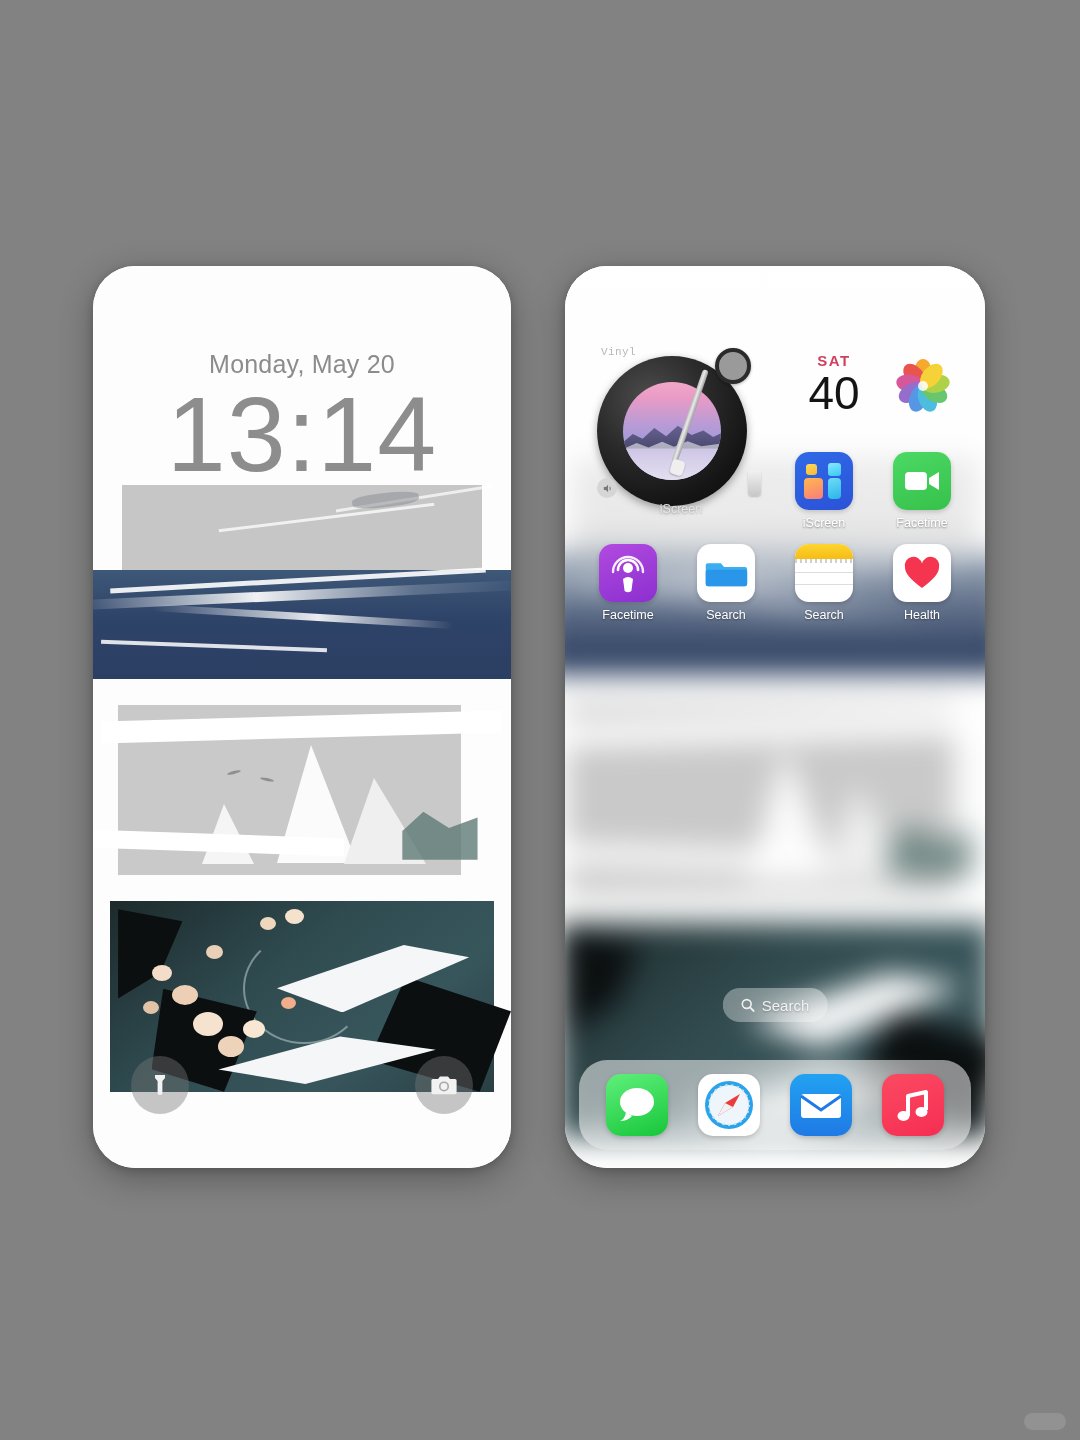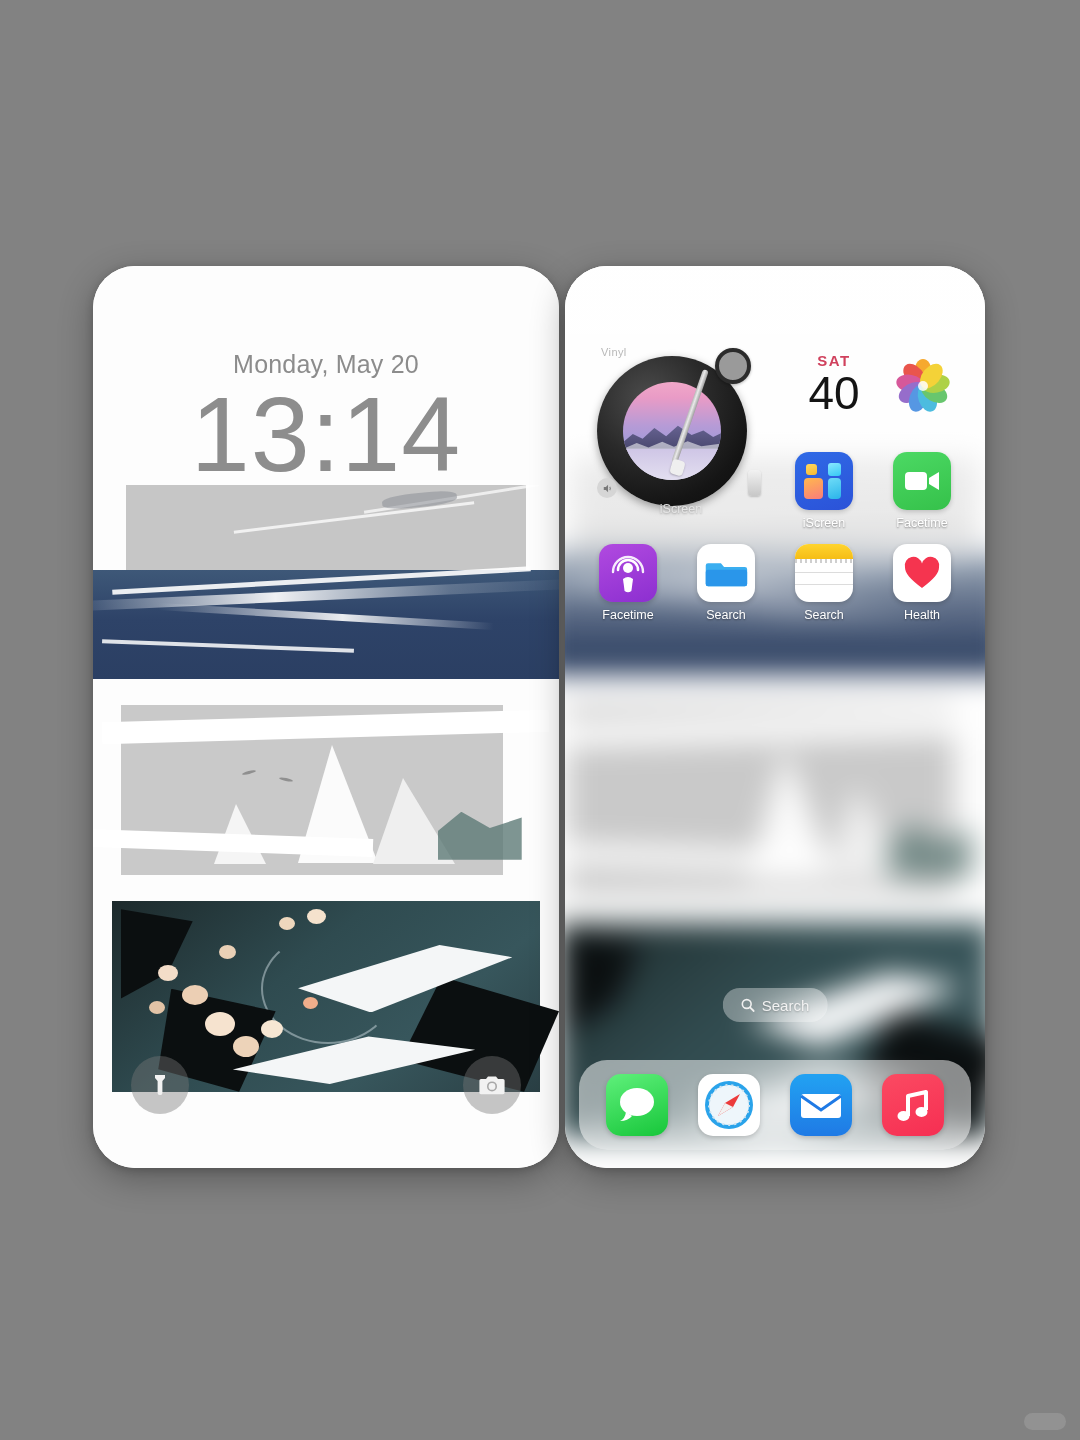--- a/index.html
+++ b/index.html
@@ -13,21 +13,21 @@
   .stage{position:absolute;inset:0;}
 
   
   .phone{
     position:absolute;
     border-radius:42px;
     overflow:hidden;
     background:#ffffff;
     box-shadow:0 10px 34px rgba(0,0,0,.30), 0 2px 8px rgba(0,0,0,.18);
   }
-  #phone-lock{left:93px;top:266px;width:466px;height:902px;}
+  #phone-lock{left:93px;top:266px;width:418px;height:902px;}
   #phone-home{left:565px;top:266px;width:420px;height:902px;}
 
   .screen{position:absolute;inset:0;overflow:hidden;}
 
   
   .wall{position:absolute;left:0;top:0;width:100%;height:100%;background:#fdfdfd;}
 
   .band{position:absolute;left:0;width:100%;overflow:hidden;}
 
   
@@ -92,21 +92,21 @@
   
   .home-wall{position:absolute;inset:0;filter:blur(13px) saturate(.92);transform:scale(1.12);}
   .home-top{position:absolute;left:0;top:0;width:100%;height:44%;
     background:linear-gradient(180deg,rgba(255,255,255,.80) 0%,rgba(255,255,255,.62) 62%,rgba(255,255,255,0) 100%);}
 
   .widget-row{position:absolute;left:26px;top:76px;width:368px;height:190px;}
 
   
   .vinyl-w{position:absolute;left:0;top:0;width:180px;height:190px;}
   .vinyl-label{position:absolute;left:10px;top:4px;font-size:11px;color:#b8b8b8;
-    font-family:Liberation Sans, sans-serif;letter-spacing:.4px;}
+    font-family:Liberation Mono, monospace;letter-spacing:.4px;}
   .turntable{position:absolute;left:6px;top:14px;width:150px;height:150px;border-radius:50%;
     background:radial-gradient(circle at 34% 28%,#4c4c4c 0%,#2a2a2a 40%,#151515 72%,#0b0b0b 100%);
     box-shadow:0 3px 8px rgba(0,0,0,.35);}
   .album{position:absolute;left:26px;top:26px;width:98px;height:98px;border-radius:50%;overflow:hidden;
     background:linear-gradient(180deg,#f0a7c8 0%,#e99bc6 16%,#b79bd6 44%,#a79ad8 58%,#c9c0e4 74%,#d9d5ea 100%);}
   .album .mtn{position:absolute;left:0;bottom:32%;width:100%;height:30%;
     background:linear-gradient(180deg,#6e6a9a,#4a4870);
     clip-path:polygon(0 78%,10% 50%,20% 66%,32% 30%,44% 58%,56% 22%,70% 54%,82% 38%,92% 60%,100% 48%,100% 100%,0 100%);}
   .album .mtn2{position:absolute;left:0;bottom:30%;width:100%;height:16%;background:#fff;opacity:.55;
     clip-path:polygon(0 90%,14% 52%,26% 80%,40% 44%,52% 76%,66% 40%,80% 72%,100% 56%,100% 100%,0 100%);}

